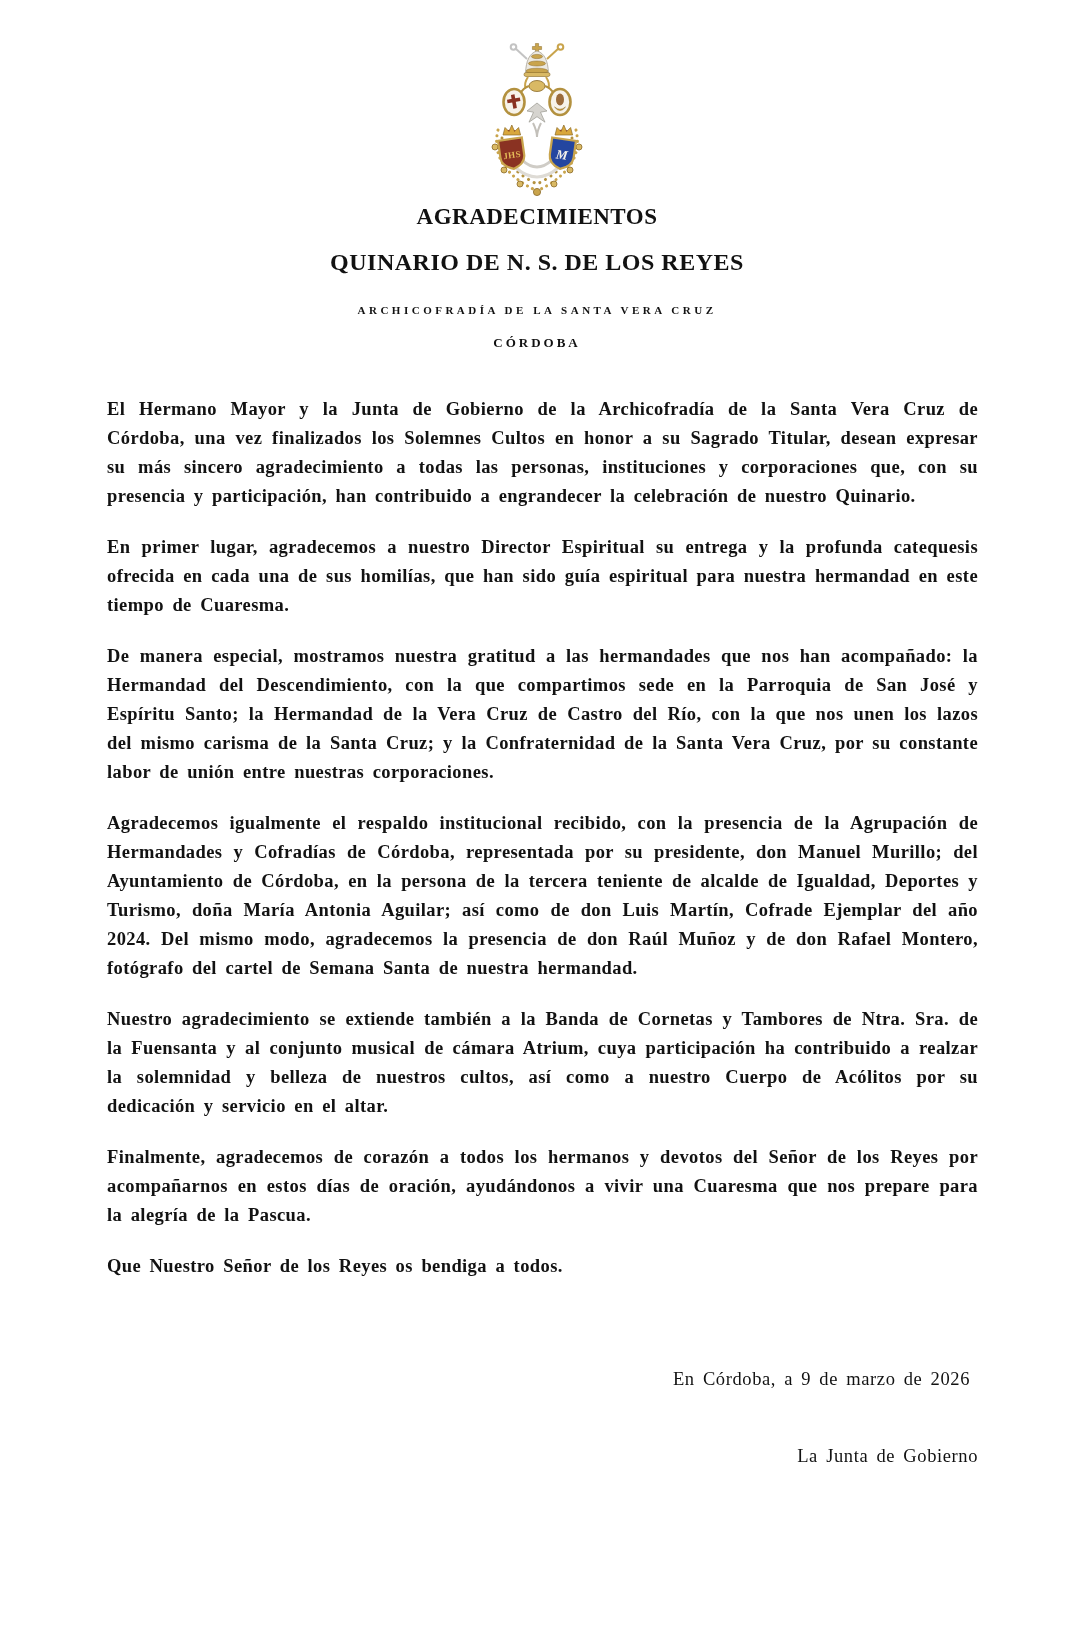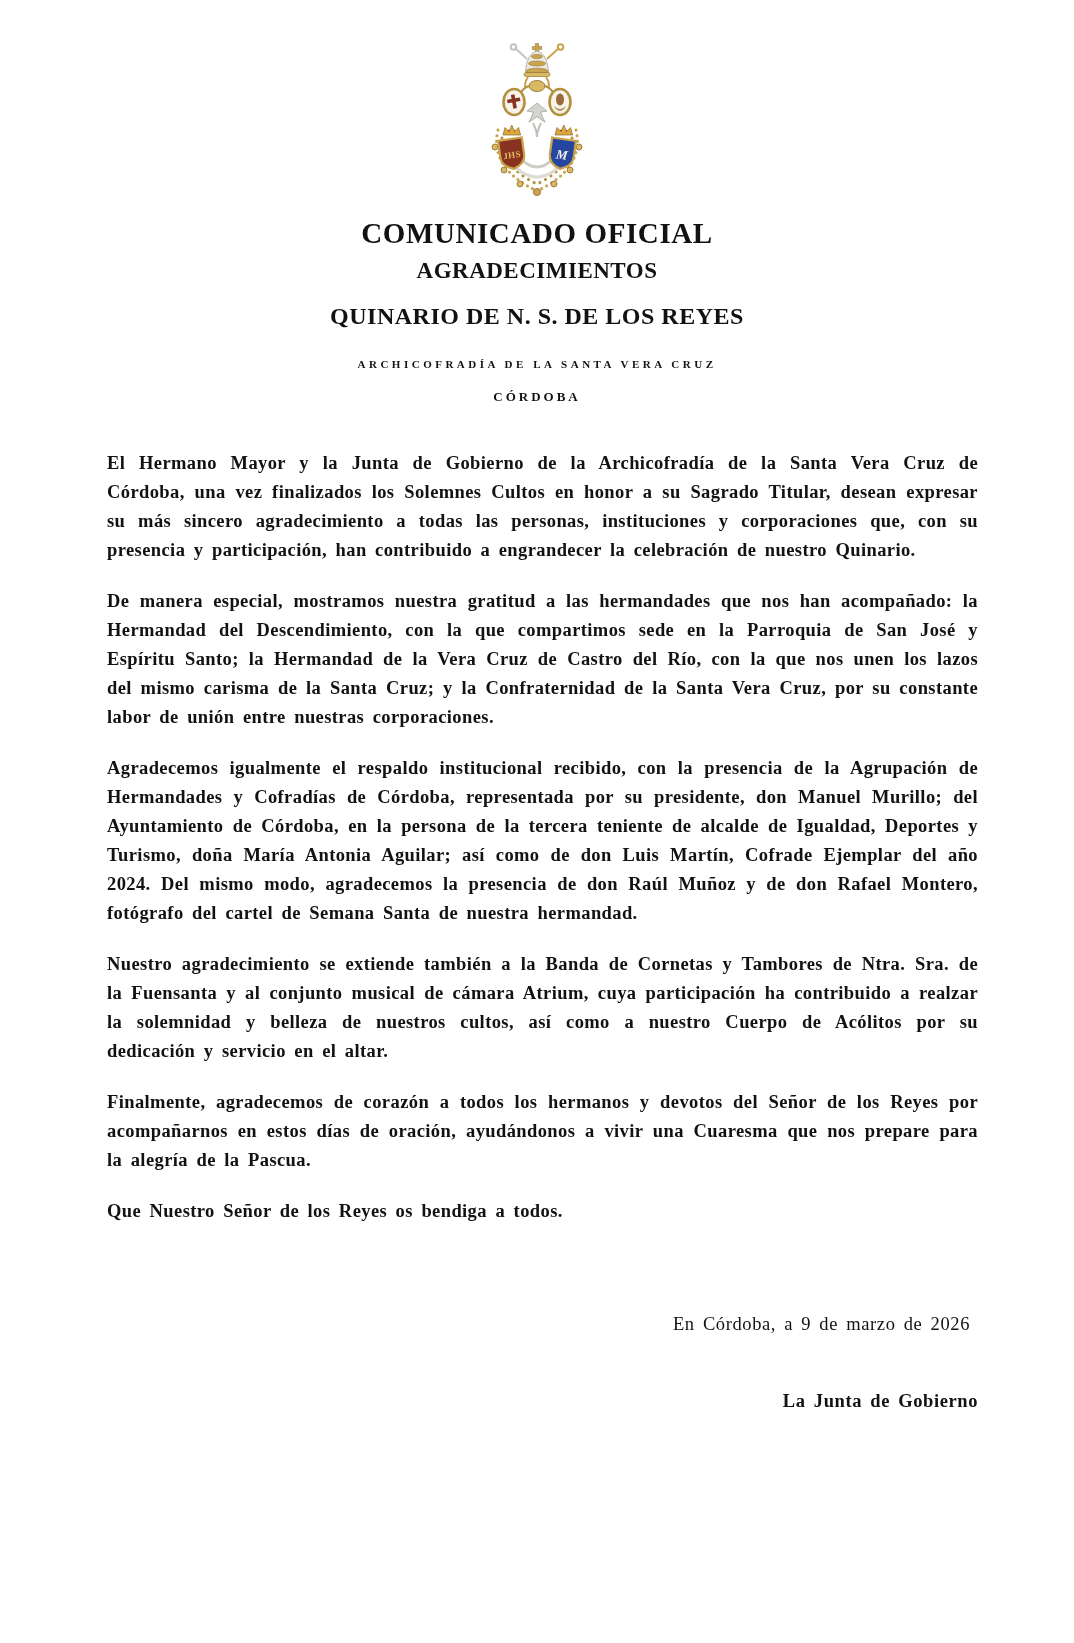--- a/index.html
+++ b/index.html
@@ -40,21 +40,21 @@
     font-size: 18.5px; font-weight: 700; line-height: 29px;
     text-align: justify; word-spacing: 3.5px; letter-spacing: 0.4px;
     margin: 15px 0 22px 0;
   }
   .dateline {
     font-size: 18.5px; font-weight: 400; letter-spacing: 0.6px;
     word-spacing: 3px; text-align: right; margin-top: 84px; line-height: 29px;
     padding-right: 8px;
   }
   .signature {
-    font-size: 18.5px; font-weight: 700; letter-spacing: 0.6px;
+    font-size: 18.5px; font-weight: 400; letter-spacing: 0.6px;
     word-spacing: 3px; text-align: right; margin-top: 48px; line-height: 29px;
   }
 </style>
 </head>
 <body>
 
 <div class="page">
 
   <div class="emblem-wrap">
     <svg width="110" height="156" viewBox="0 0 110 156" aria-hidden="true">
@@ -138,29 +138,29 @@
       </g>
 
       <g transform="rotate(8 80 112)">
         <path d="M68,97 h24 v17 q0,9 -12,13 q-12,-4 -12,-13 z" fill="#2446a0" stroke="#c9a44c" stroke-width="2.2"></path>
         <text x="80" y="117" text-anchor="middle" font-family="Liberation Serif, serif" font-size="13" font-weight="bold" font-style="italic" fill="#f3f1ea">M</text>
       </g>
     </svg>
   </div>
 
   <div class="headings">
-    <h1 class="title">COMUNICADO OFICIAL</h1>
     <h2 class="subtitle-1">AGRADECIMIENTOS</h2>
     <h2 class="subtitle-2">QUINARIO DE N. S. DE LOS REYES</h2>
     <div class="org-line">ARCHICOFRADÍA DE LA SANTA VERA CRUZ</div>
     <div class="city-line">CÓRDOBA</div>
   </div>
 
   <div class="content">
     <p>El Hermano Mayor y la Junta de Gobierno de la Archicofradía de la Santa Vera Cruz de Córdoba, una vez finalizados los Solemnes Cultos en honor a su Sagrado Titular, desean expresar su más sincero agradecimiento a todas las personas, instituciones y corporaciones que, con su presencia y participación, han contribuido a engrandecer la celebración de nuestro Quinario.</p>
+    <p>En primer lugar, agradecemos a nuestro Director Espiritual su entrega y la profunda catequesis ofrecida en cada una de sus homilías, que han sido guía espiritual para nuestra hermandad en este tiempo de Cuaresma.</p>
     <p>De manera especial, mostramos nuestra gratitud a las hermandades que nos han acompañado: la Hermandad del Descendimiento, con la que compartimos sede en la Parroquia de San José y Espíritu Santo; la Hermandad de la Vera Cruz de Castro del Río, con la que nos unen los lazos del mismo carisma de la Santa Cruz; y la Confraternidad de la Santa Vera Cruz, por su constante labor de unión entre nuestras corporaciones.</p>
     <p>Agradecemos igualmente el respaldo institucional recibido, con la presencia de la Agrupación de Hermandades y Cofradías de Córdoba, representada por su presidente, don Manuel Murillo; del Ayuntamiento de Córdoba, en la persona de la tercera teniente de alcalde de Igualdad, Deportes y Turismo, doña María Antonia Aguilar; así como de don Luis Martín, Cofrade Ejemplar del año 2024. Del mismo modo, agradecemos la presencia de don Raúl Muñoz y de don Rafael Montero, fotógrafo del cartel de Semana Santa de nuestra hermandad.</p>
     <p>Nuestro agradecimiento se extiende también a la Banda de Cornetas y Tambores de Ntra. Sra. de la Fuensanta y al conjunto musical de cámara Atrium, cuya participación ha contribuido a realzar la solemnidad y belleza de nuestros cultos, así como a nuestro Cuerpo de Acólitos por su dedicación y servicio en el altar.</p>
     <p>Finalmente, agradecemos de corazón a todos los hermanos y devotos del Señor de los Reyes por acompañarnos en estos días de oración, ayudándonos a vivir una Cuaresma que nos prepare para la alegría de la Pascua.</p>
     <p>Que Nuestro Señor de los Reyes os bendiga a todos.</p>
 
     <div class="dateline">En Córdoba, a 9 de marzo de 2026</div>
     <div class="signature">La Junta de Gobierno</div>
   </div>
 

